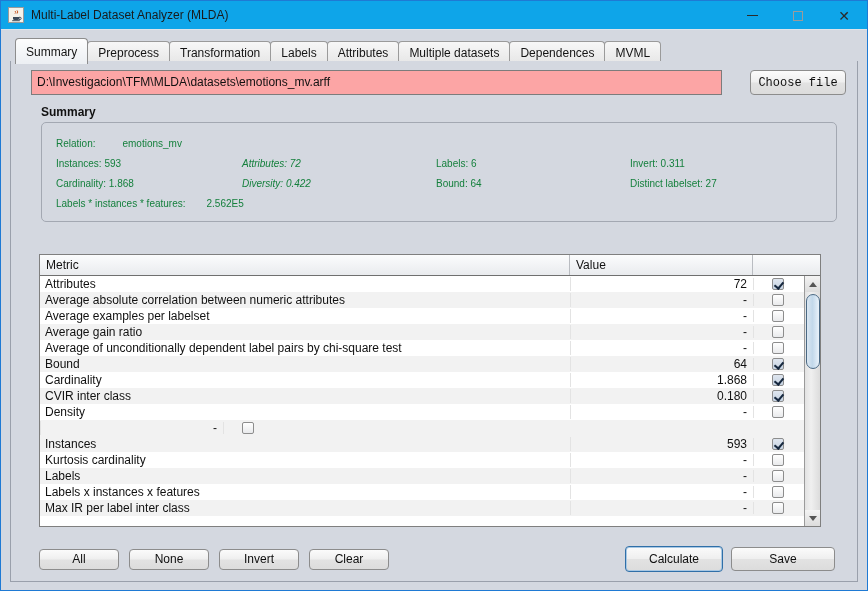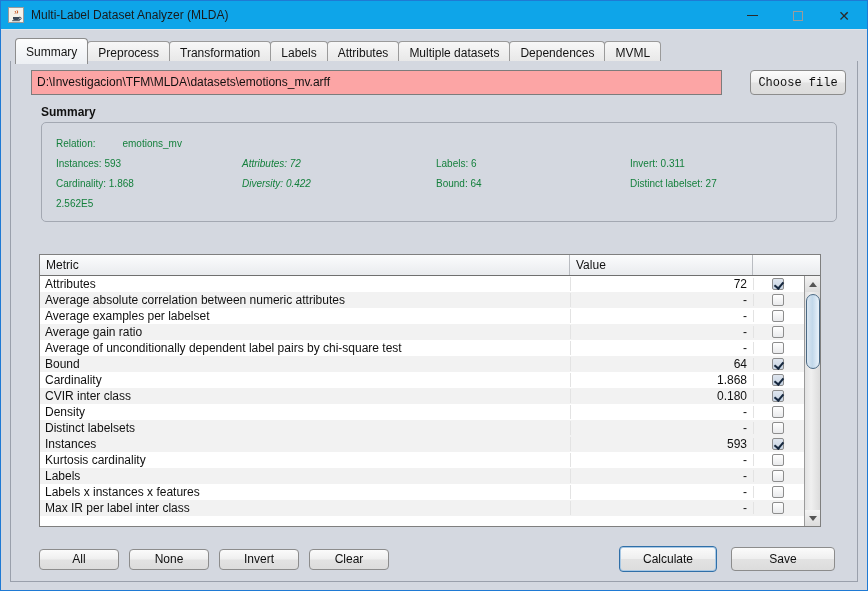--- a/index.html
+++ b/index.html
@@ -236,21 +236,21 @@
     left: 28px; right: 22px; bottom: 10px;
     height: 24px;
     display: flex; align-items: center;
   }
   .btn-sm { width: 80px; height: 21px; margin-right: 10px; font-size: 12px; }
   .spacer { flex: 1 1 auto; }
   .btn-calc {
     width: 98px; height: 26px; font-size: 12px;
     border: 1px solid #2f6fa8;
     box-shadow: 0 0 0 1px #a8c8e4 inset;
-    margin-right: 14px;
+    margin-right: 8px;
   }
   .btn-save { width: 104px; height: 24px; font-size: 12px; }
 </style>
 </head>
 <body>
 
 <div class="window">
 
   <div class="titlebar">
     <div class="title-icon">
@@ -328,20 +328,21 @@
         </div>
 
         <div class="sum-line">
           <span class="sum-cell c1"><span>Cardinality:</span>&nbsp;<span>1.868</span></span>
           <span class="sum-cell c2"><span>Diversity:</span>&nbsp;<span>0.422</span></span>
           <span class="sum-cell c3"><span>Bound:</span>&nbsp;<span>64</span></span>
           <span class="sum-cell"><span>Distinct labelset:</span>&nbsp;<span>27</span></span>
         </div>
 
         <div class="sum-line">
+          <span class="sum-cell">Labels * instances * features:</span>
           <span class="sum-cell" style="">2.562E5</span>
         </div>
 
       </div>
     </div>
 
     <div class="table-wrap">
       <div class="thead">
         <div class="th th-metric">Metric</div>
         <div class="th th-value">Value</div>
@@ -405,21 +406,20 @@
             </div>
           </div>
           <div class="trow">
             <div class="td-metric">Density</div>
             <div class="td-value">-</div>
             <div class="td-check">
               <span class="cbox"></span>
             </div>
           </div>
           <div class="trow alt">
-            <div class="td-metric">Distinct labelsets</div>
             <div class="td-value">-</div>
             <div class="td-check">
               <span class="cbox"></span>
             </div>
           </div>
           <div class="trow alt">
             <div class="td-metric">Instances</div>
             <div class="td-value">593</div>
             <div class="td-check">
               <span class="cbox on"></span>

